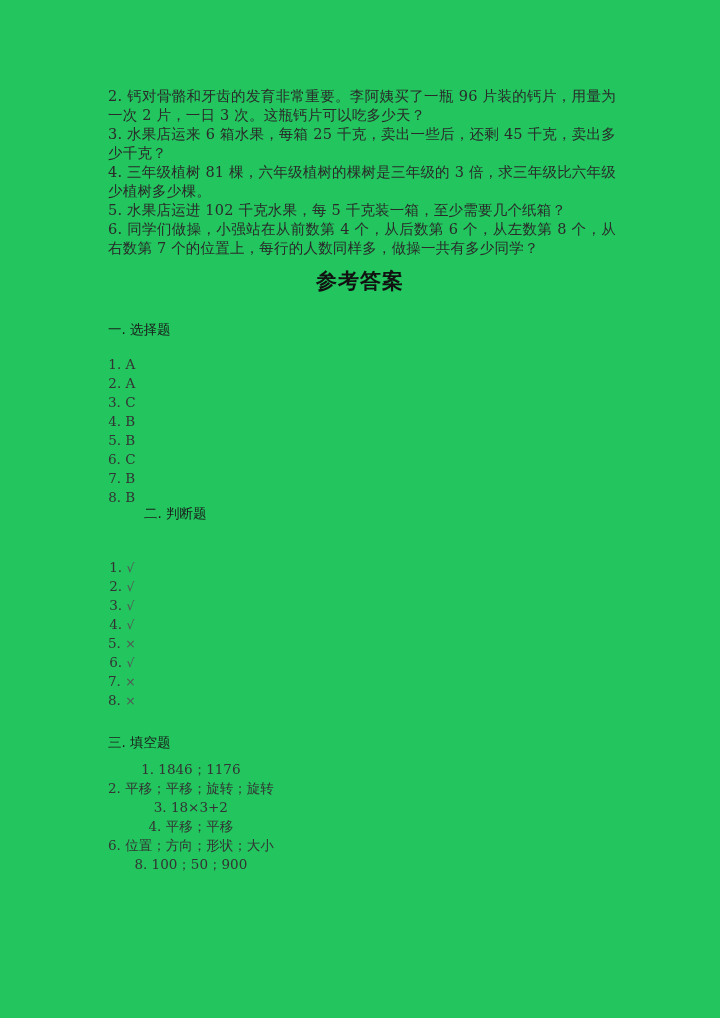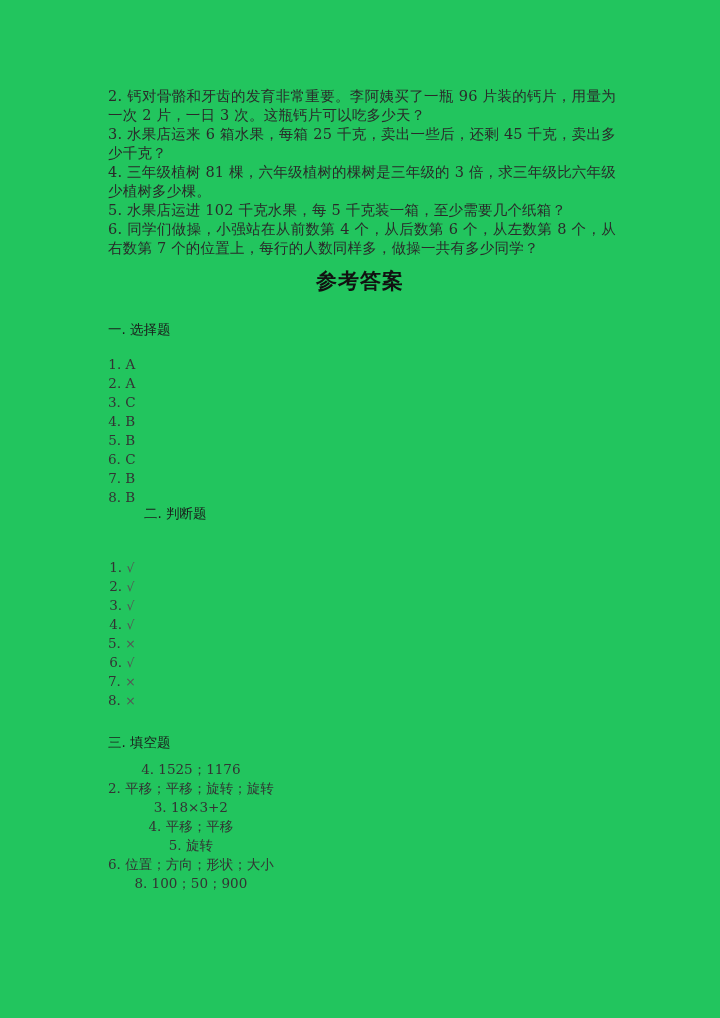--- a/index.html
+++ b/index.html
@@ -115,22 +115,21 @@
     <li><span>3.</span> <span class="mark">√</span></li>
     <li><span>4.</span> <span class="mark">√</span></li>
     <li><span>5.</span> <span class="mark">×</span></li>
     <li><span>6.</span> <span class="mark">√</span></li>
     <li><span>7.</span> <span class="mark">×</span></li>
     <li><span>8.</span> <span class="mark">×</span></li>
   </ul>
 
   <div class="section-heading" style="top:725px;margin-top:8px;">三. 填空题</div>
   <ul class="answer-list" style="top:760px;">
-    <li>4. 1525；1176</li>
+    <li>1. 1846；1176</li>
     <li>2. 平移；平移；旋转；旋转</li>
     <li>3. 18×3+2</li>
     <li>4. 平移；平移</li>
-    <li>5. 旋转</li>
     <li>6. 位置；方向；形状；大小</li>
     <li>8. 100；50；900</li>
   </ul>
 
 </div>
 
 </body></html>

